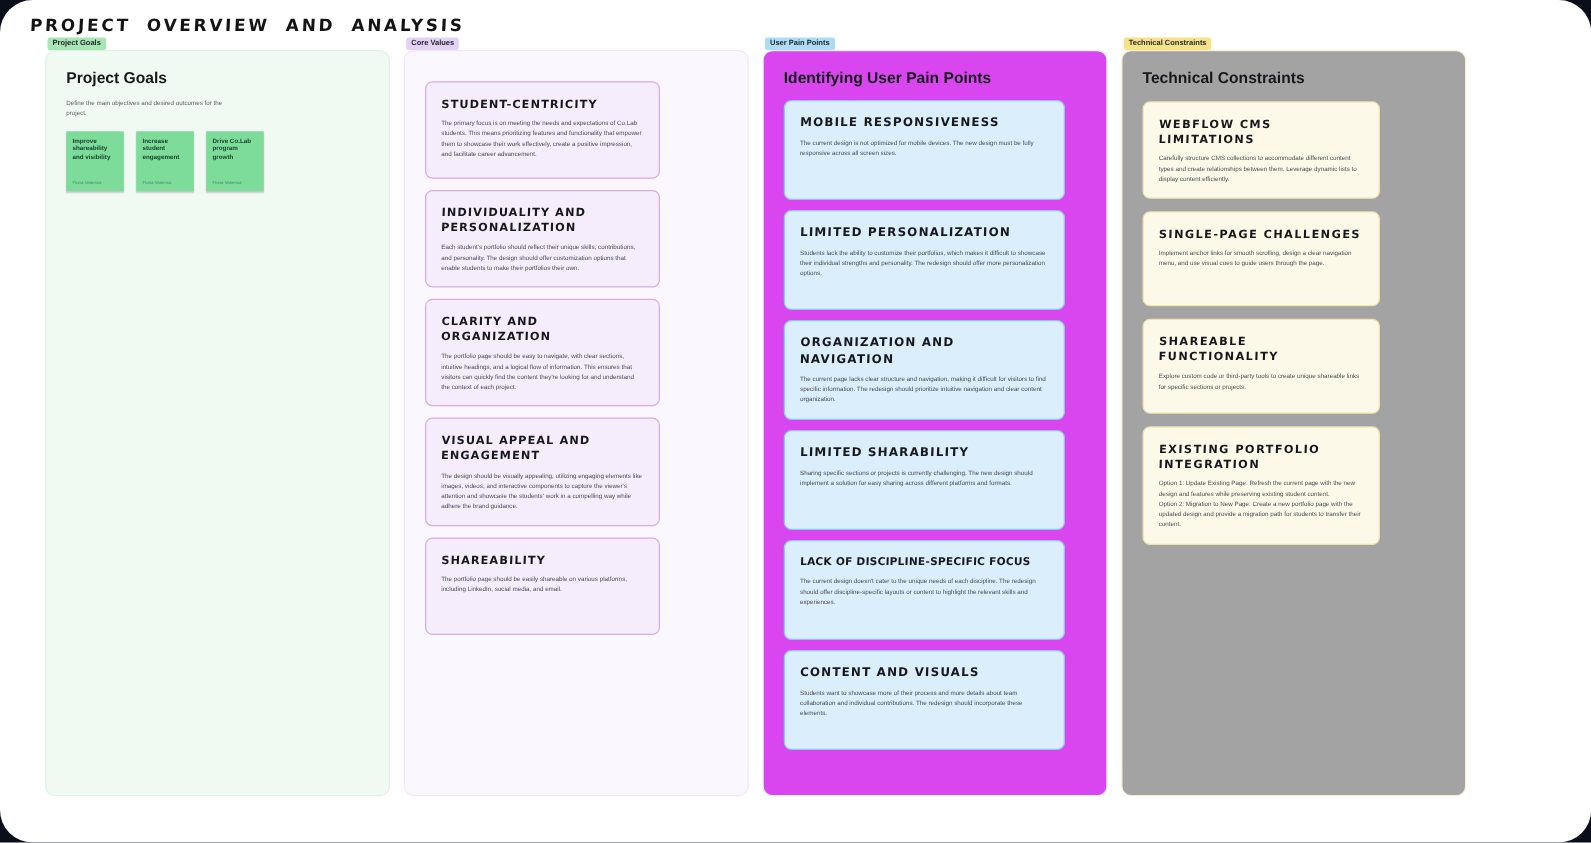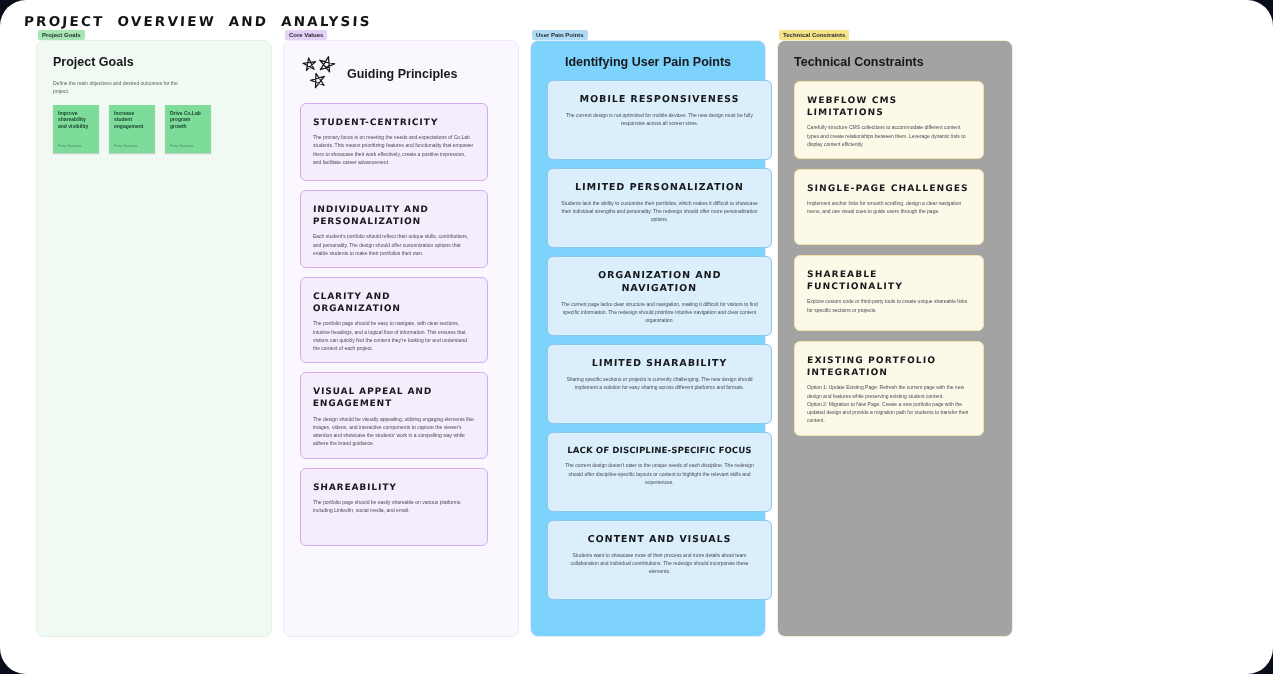--- a/index.html
+++ b/index.html
@@ -10,25 +10,25 @@
     position:relative;overflow:hidden;
   }
   .canvas{position:absolute;inset:0;background:#ffffff;border-radius:26px;overflow:hidden;}
   .board-title{
     position:absolute;left:24px;top:13px;margin:0;
     font-family:"DejaVu Sans",sans-serif;font-weight:800;
     font-size:13.5px;letter-spacing:2.2px;word-spacing:6px;
     color:#141414;transform:skewX(-3deg);
   }
   .cols{position:absolute;left:36px;top:40px;display:flex;gap:11px;}
-  .col{position:relative;width:236px;height:597px;border-radius:8px;
+  .col{position:relative;width:276px;height:597px;border-radius:8px;
        padding:12px 16px;box-sizing:border-box;border:1px solid transparent;}
   .col-green {background:#f0faf3;border-color:#e0f1e5;}
   .col-purple{background:#fbf7fe;border-color:#f0e7f8;}
-  .col-blue  {background:#7dd3fc;border-color:#e0effb;text-align:center;}
+  .col-blue  {background:#d946ef;border-color:#e0effb;}
   .col-yellow{background:#a3a3a3;border-color:#f6eed2;}
   .tag{position:absolute;top:-11px;left:1px;font-size:6px;line-height:1;
        padding:2px 4px;border-radius:2px;font-weight:700;color:#24292e;white-space:nowrap;}
   .tag-green {background:#a7e6b4;}
   .tag-purple{background:#e4d2f6;}
   .tag-blue  {background:#aedcf7;}
   .tag-yellow{background:#f6e388;}
   .col-title{font-size:12.5px;font-weight:700;color:#17181c;margin:2px 0 0;}
   .col-desc{font-size:5px;color:#5a5f63;max-width:132px;line-height:1.55;margin:11px 0 0;}
   .stickies{display:flex;gap:10px;margin-top:9px;}
@@ -81,30 +81,20 @@
         </div>
         <div class="sticky">
           <div class="sticky-text">Drive Co.Lab program growth</div>
           <div class="sticky-author">Fiona Vanessa</div>
         </div>
       </div>
     </section>
 
     <section class="col col-purple">
       <span class="tag tag-purple">Core Values</span>
-      <div class="col-header">
-        <svg class="stars" viewBox="0 0 40 38">
-          <g fill="none" stroke="#17181c" stroke-width="1.3" stroke-linejoin="round">
-            <path transform="translate(10,10) rotate(-8)" d="M0,-7 L4.1,5.7 L-6.7,-2.2 L6.7,-2.2 L-4.1,5.7 Z"></path>
-            <path transform="translate(28,10) rotate(14)" d="M0,-8.5 L5,6.9 L-8.1,-2.6 L8.1,-2.6 L-5,6.9 Z"></path>
-            <path transform="translate(19,27) rotate(-16)" d="M0,-8 L4.7,6.5 L-7.6,-2.5 L7.6,-2.5 L-4.7,6.5 Z"></path>
-          </g>
-        </svg>
-        <h2 class="col-title">Guiding Principles</h2>
-      </div>
       <div class="cards">
         <article class="card">
           <h3 class="card-title">STUDENT-CENTRICITY</h3>
           <p class="card-body">The primary focus is on meeting the needs and expectations of Co.Lab students. This means prioritizing features and functionality that empower them to showcase their work effectively, create a positive impression, and facilitate career advancement.</p>
         </article>
         <article class="card">
           <h3 class="card-title">INDIVIDUALITY AND PERSONALIZATION</h3>
           <p class="card-body">Each student's portfolio should reflect their unique skills, contributions, and personality. The design should offer customization options that enable students to make their portfolios their own.</p>
         </article>
         <article class="card">

